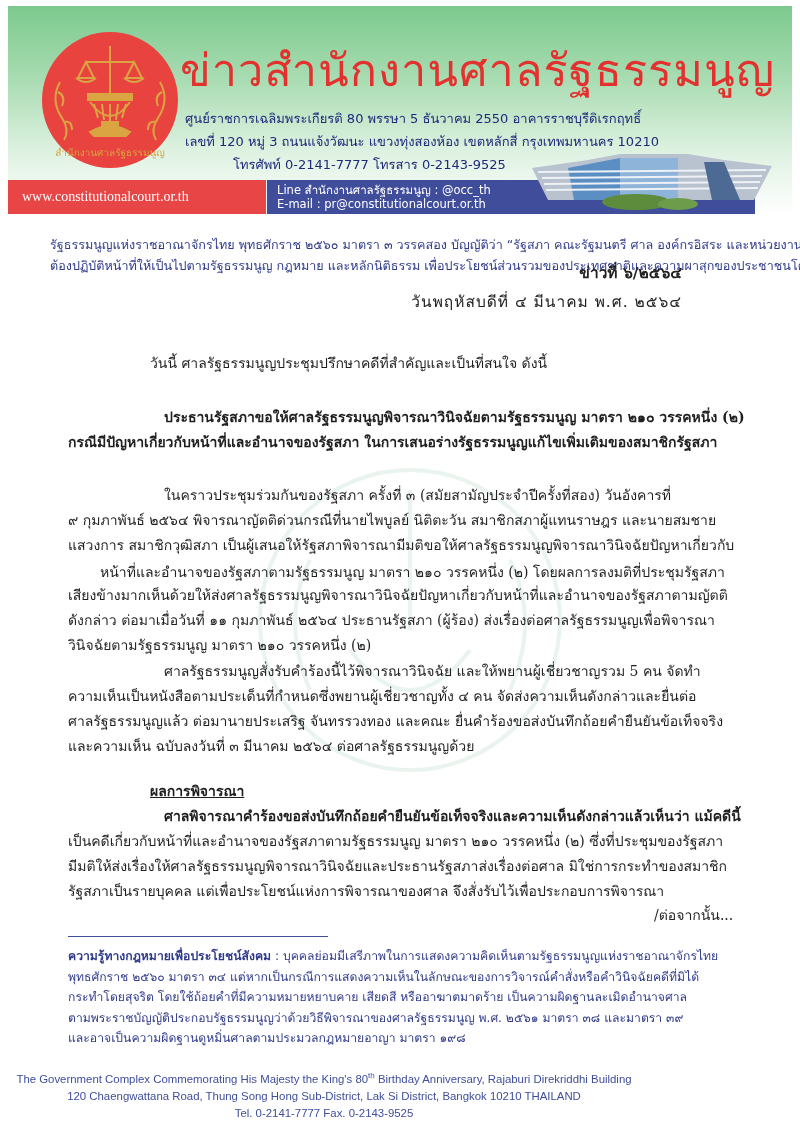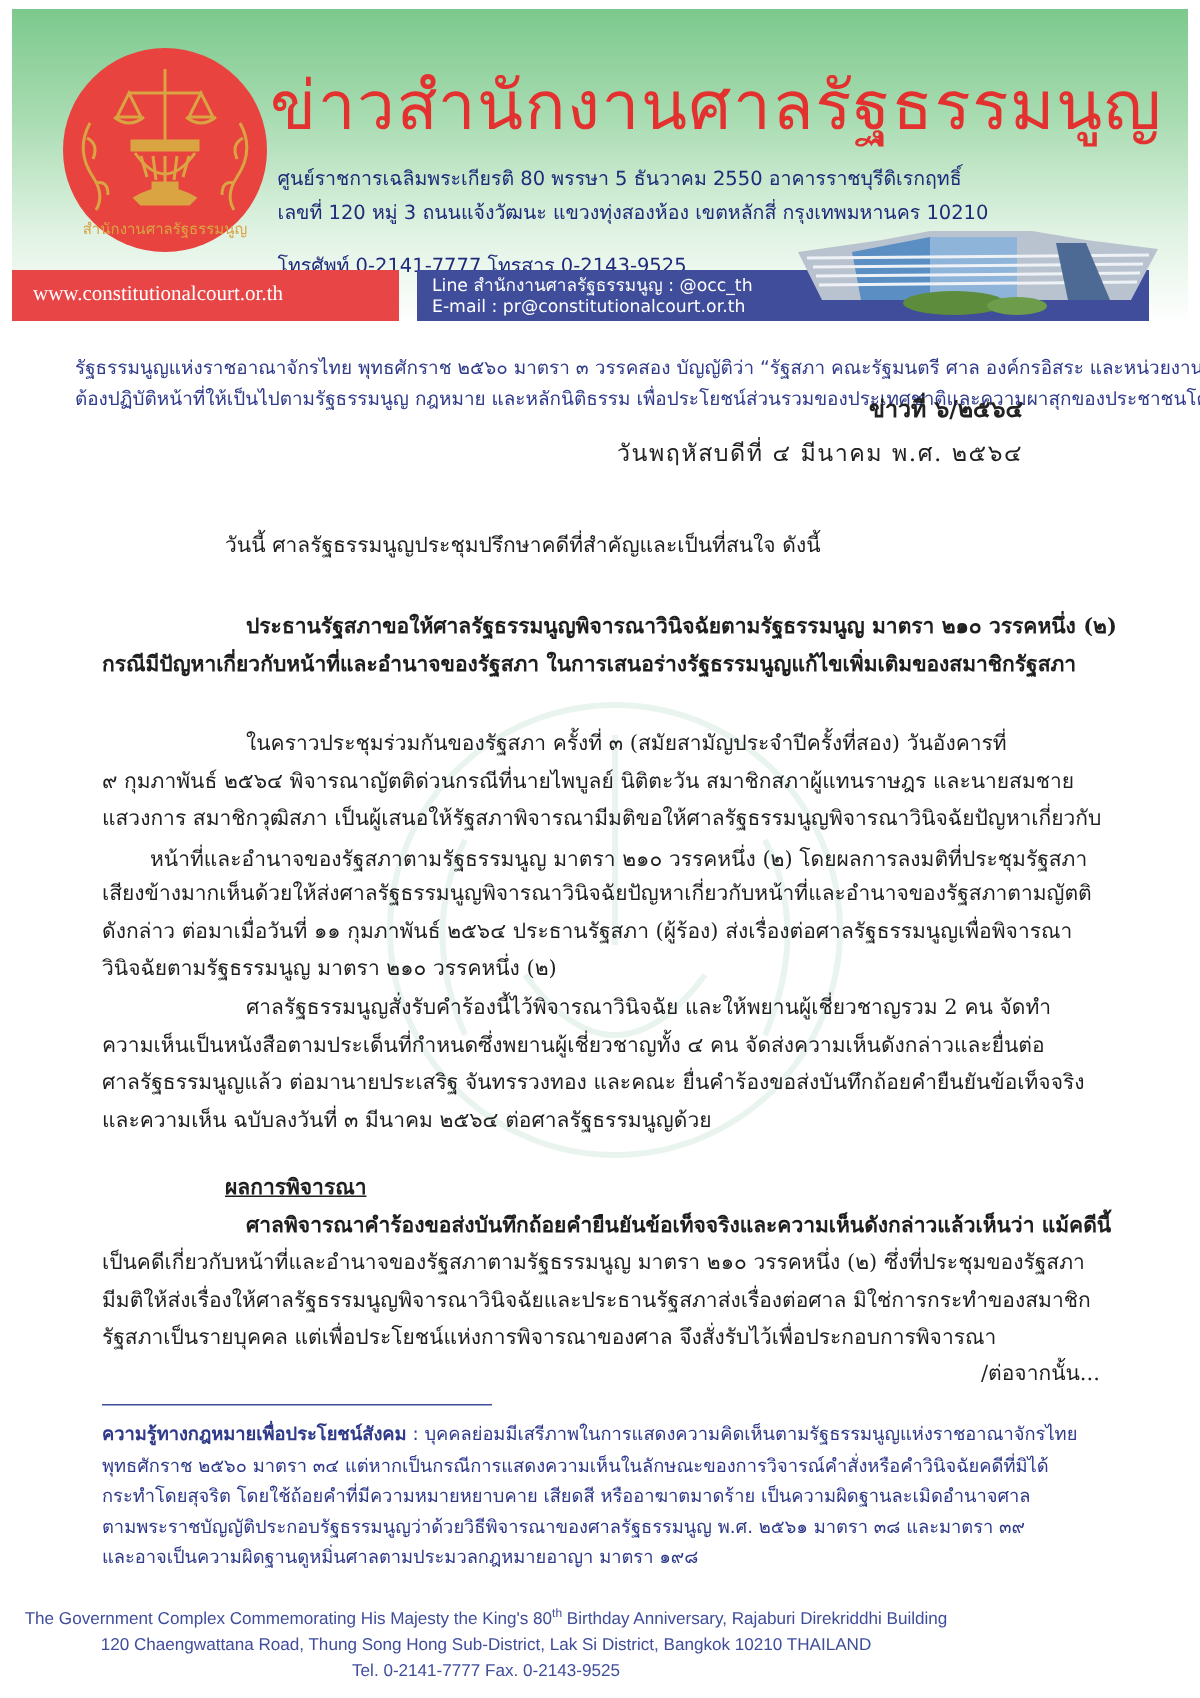--- a/index.html
+++ b/index.html
@@ -18,32 +18,32 @@
   .seal svg { position: absolute; left: 0; top: 0; }
   .brand-title {
     position: absolute; left: 172px; top: 38px; font-size: 45px; line-height: 54px;
     color: #e3312f; letter-spacing: 1px; white-space: nowrap;
     font-family: "DejaVu Sans", sans-serif;
   }
   .addr {
     position: absolute; left: 177px; font-size: 13px; color: #1f2a7a; white-space: nowrap;
     font-family: "DejaVu Sans", sans-serif;
   }
-  .addr.l1 { top: 102px; } .addr.l2 { top: 125px; } .addr.l3 { top: 160px; }
+  .addr.l1 { top: 102px; } .addr.l2 { top: 125px; } .addr.l3 { top: 148px; margin-left: 48px; }
 
   .building {
     position: absolute; left: 528px; top: 146px; width: 248px; height: 64px;
   }
   .band-red {
     position: absolute; left: 8px; top: 180px; width: 258px; height: 34px;
     background: #e84646; color: #fff; font-size: 14px; line-height: 34px; padding-left: 14px;
     white-space: nowrap; font-family: Liberation Serif, serif;
   }
   .band-blue {
-    position: absolute; left: 278px; top: 180px; width: 488px; height: 34px;
+    position: absolute; left: 267px; top: 180px; width: 488px; height: 34px;
     background: #3f4d9b; color: #fff; font-size: 11.5px; padding: 3px 0 0 10px; line-height: 14px;
     white-space: nowrap;
   }
 
   
   .quote {
     position: absolute; left: 50px; top: 234px; width: 720px;
     color: #2f3a8a; font-size: 12.6px; line-height: 21px; white-space: nowrap;
   }
 
@@ -164,21 +164,21 @@
   <div class="ln bold" style="top:79px;">กรณีมีปัญหาเกี่ยวกับหน้าที่และอำนาจของรัฐสภา ในการเสนอร่างรัฐธรรมนูญแก้ไขเพิ่มเติมของสมาชิกรัฐสภา</div>
 
   <div class="ln" style="top:132px; left:96px;">ในคราวประชุมร่วมกันของรัฐสภา ครั้งที่ ๓ (สมัยสามัญประจำปีครั้งที่สอง) วันอังคารที่</div>
   <div class="ln" style="top:157px;">๙ กุมภาพันธ์ ๒๕๖๔ พิจารณาญัตติด่วนกรณีที่นายไพบูลย์ นิติตะวัน สมาชิกสภาผู้แทนราษฎร และนายสมชาย</div>
   <div class="ln" style="top:182px;">แสวงการ สมาชิกวุฒิสภา เป็นผู้เสนอให้รัฐสภาพิจารณามีมติขอให้ศาลรัฐธรรมนูญพิจารณาวินิจฉัยปัญหาเกี่ยวกับ</div>
   <div class="ln" style="top:209px;margin-left:32px;">หน้าที่และอำนาจของรัฐสภาตามรัฐธรรมนูญ มาตรา ๒๑๐ วรรคหนึ่ง (๒) โดยผลการลงมติที่ประชุมรัฐสภา</div>
   <div class="ln" style="top:232px;">เสียงข้างมากเห็นด้วยให้ส่งศาลรัฐธรรมนูญพิจารณาวินิจฉัยปัญหาเกี่ยวกับหน้าที่และอำนาจของรัฐสภาตามญัตติ</div>
   <div class="ln" style="top:257px;">ดังกล่าว ต่อมาเมื่อวันที่ ๑๑ กุมภาพันธ์ ๒๕๖๔ ประธานรัฐสภา (ผู้ร้อง) ส่งเรื่องต่อศาลรัฐธรรมนูญเพื่อพิจารณา</div>
   <div class="ln" style="top:282px;">วินิจฉัยตามรัฐธรรมนูญ มาตรา ๒๑๐ วรรคหนึ่ง (๒)</div>
 
-  <div class="ln" style="top:308px; left:96px;">ศาลรัฐธรรมนูญสั่งรับคำร้องนี้ไว้พิจารณาวินิจฉัย และให้พยานผู้เชี่ยวชาญรวม 2 คน จัดทำ</div>
+  <div class="ln" style="top:308px; left:96px;">ศาลรัฐธรรมนูญสั่งรับคำร้องนี้ไว้พิจารณาวินิจฉัย และให้พยานผู้เชี่ยวชาญรวม 5 คน จัดทำ</div>
   <div class="ln" style="top:333px;">ความเห็นเป็นหนังสือตามประเด็นที่กำหนดซึ่งพยานผู้เชี่ยวชาญทั้ง ๔ คน จัดส่งความเห็นดังกล่าวและยื่นต่อ</div>
   <div class="ln" style="top:358px;">ศาลรัฐธรรมนูญแล้ว ต่อมานายประเสริฐ จันทรรวงทอง และคณะ ยื่นคำร้องขอส่งบันทึกถ้อยคำยืนยันข้อเท็จจริง</div>
   <div class="ln" style="top:383px;">และความเห็น ฉบับลงวันที่ ๓ มีนาคม ๒๕๖๔ ต่อศาลรัฐธรรมนูญด้วย</div>
 
   <div class="ln u" style="top:428px; left:82px;">ผลการพิจารณา</div>
   <div class="ln" style="top:453px; left:96px;font-weight:bold;">ศาลพิจารณาคำร้องขอส่งบันทึกถ้อยคำยืนยันข้อเท็จจริงและความเห็นดังกล่าวแล้วเห็นว่า แม้คดีนี้</div>
   <div class="ln" style="top:478px;">เป็นคดีเกี่ยวกับหน้าที่และอำนาจของรัฐสภาตามรัฐธรรมนูญ มาตรา ๒๑๐ วรรคหนึ่ง (๒) ซึ่งที่ประชุมของรัฐสภา</div>
   <div class="ln" style="top:503px;">มีมติให้ส่งเรื่องให้ศาลรัฐธรรมนูญพิจารณาวินิจฉัยและประธานรัฐสภาส่งเรื่องต่อศาล มิใช่การกระทำของสมาชิก</div>
   <div class="ln" style="top:528px;">รัฐสภาเป็นรายบุคคล แต่เพื่อประโยชน์แห่งการพิจารณาของศาล จึงสั่งรับไว้เพื่อประกอบการพิจารณา</div>
 </div>

